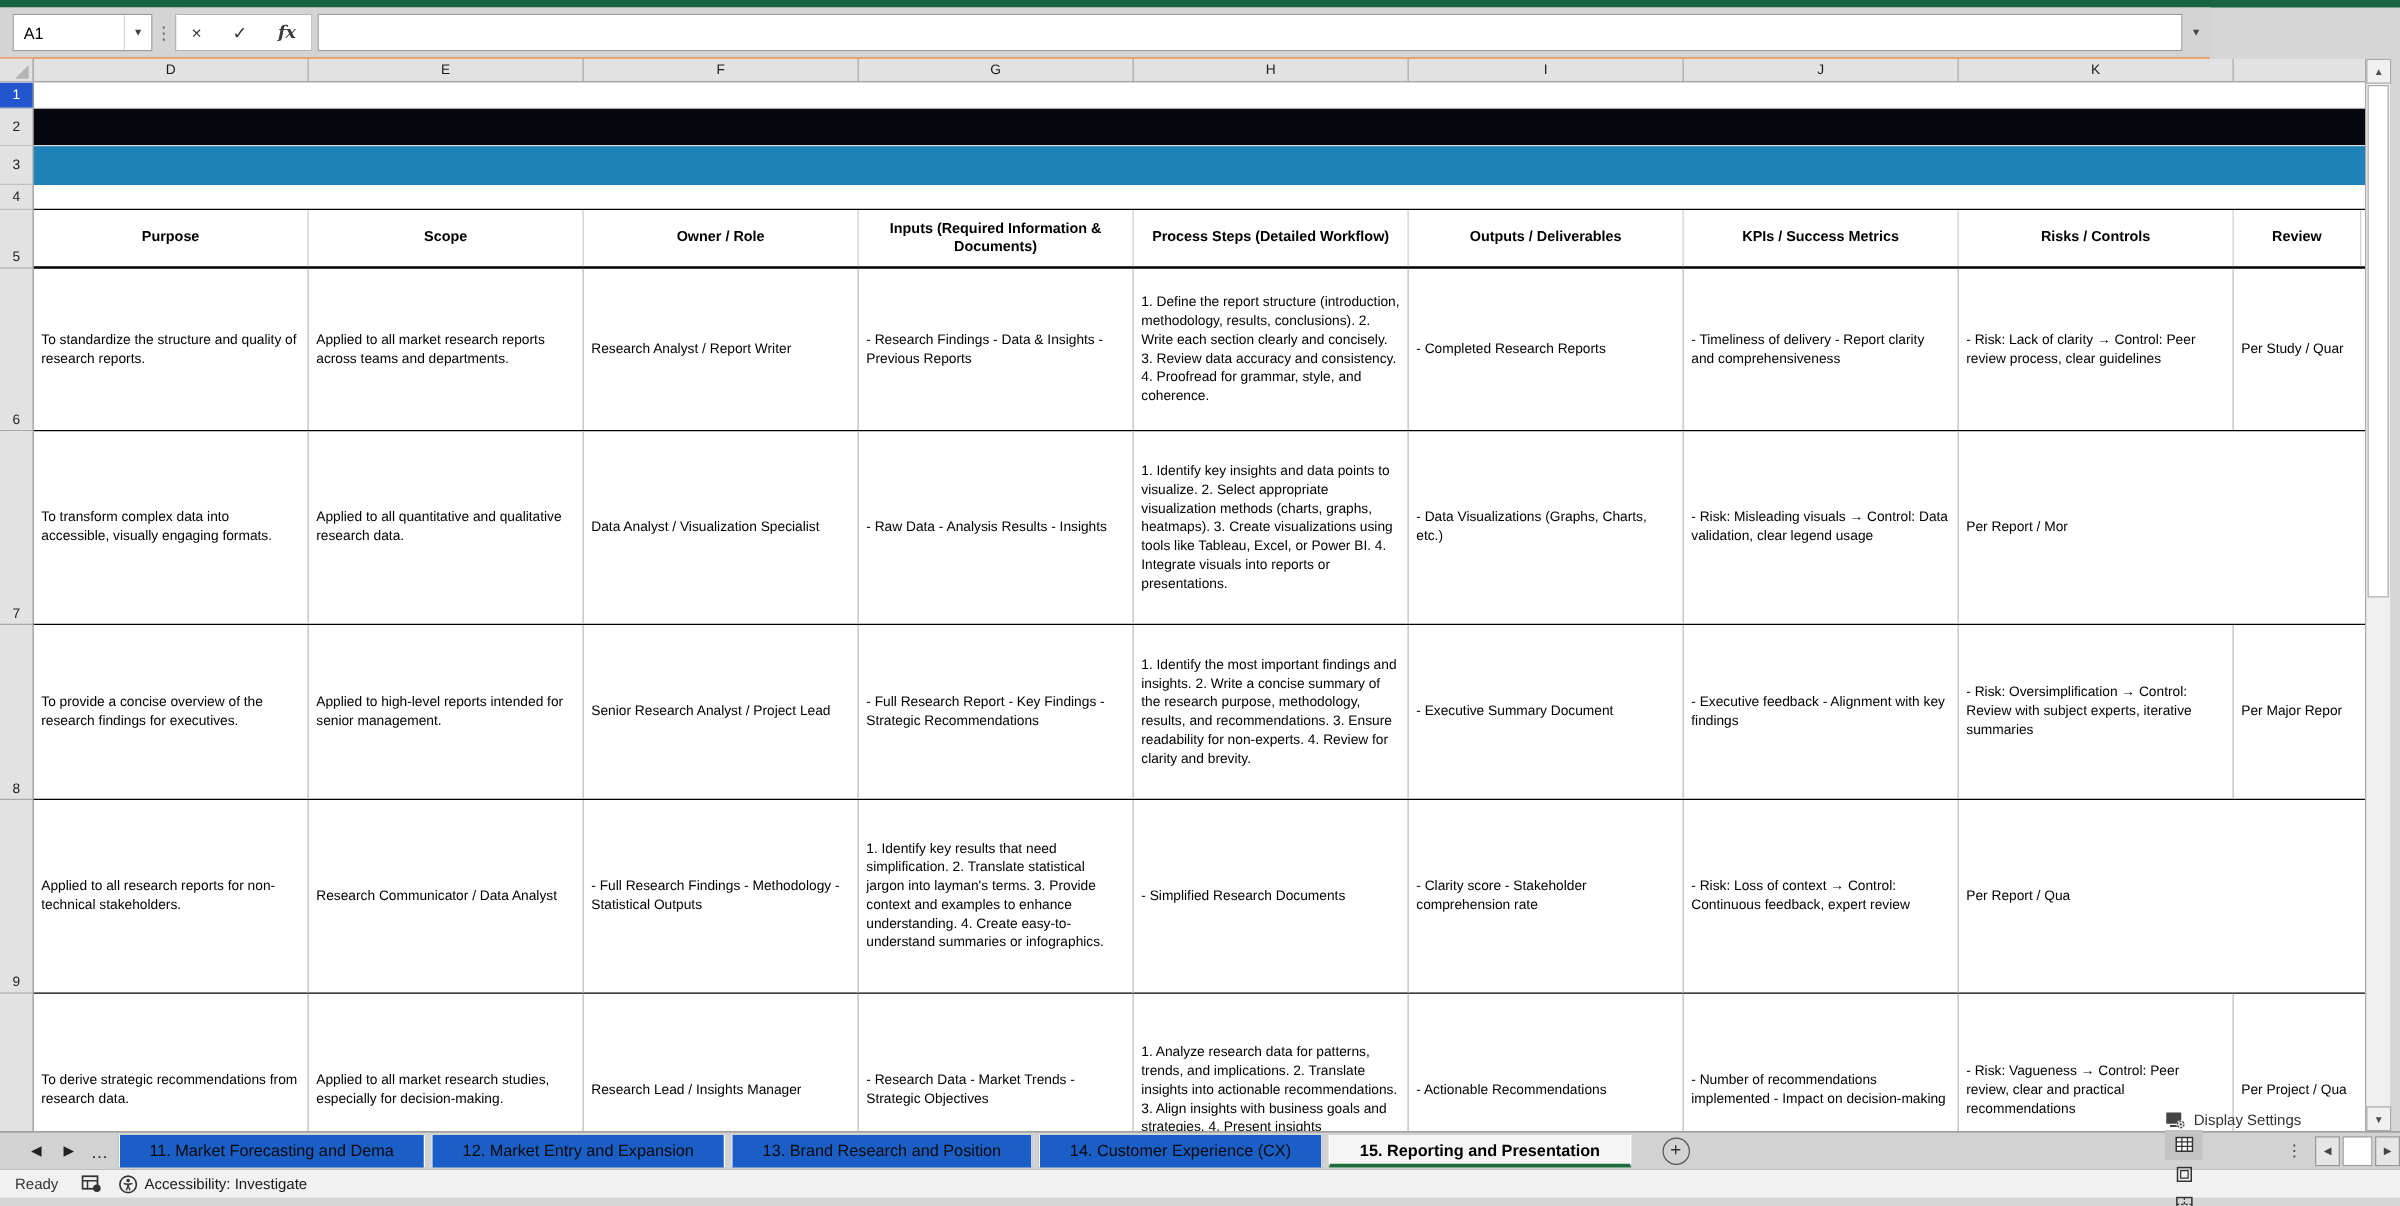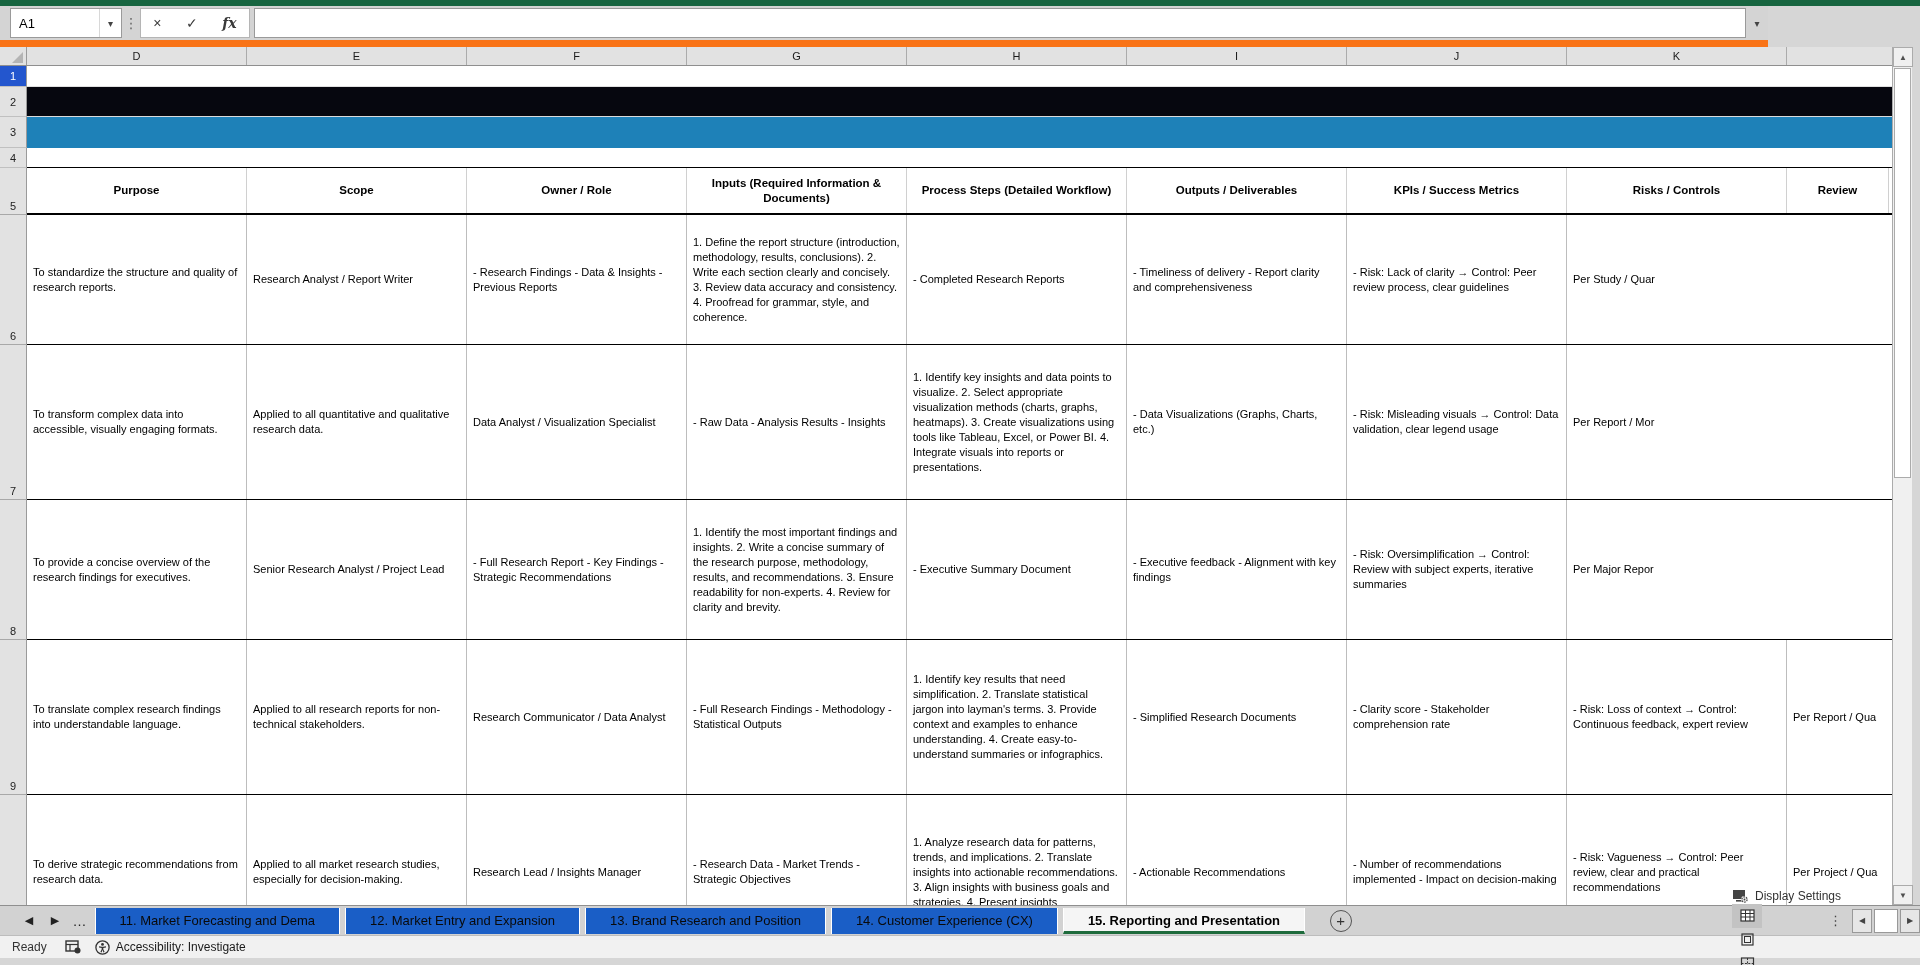--- a/index.html
+++ b/index.html
@@ -5,21 +5,21 @@
   * { margin:0; padding:0; box-sizing:border-box; }
   html,body { background:#D6D6D6; }
   .app {
     position:relative; width:1920px; height:965px; overflow:hidden;
     font-family:"Liberation Sans", sans-serif; color:#000; background:#D6D6D6;
   }
   
   .top-strip { position:absolute; left:0; top:0; width:1920px; height:6px; background:#176540; }
   
   .formula-row { position:absolute; left:0; top:6px; width:1768px; height:41px;
-    background:#D4D4D4; border-bottom:7px solid #f97316; display:flex; align-items:center; }
+    background:#D4D4D4; border-bottom:1px solid #f97316; display:flex; align-items:center; }
   .name-box { margin-left:10px; width:112px; height:30px; background:#fff; border:1px solid #9A9A9A;
     display:flex; align-items:center; font-size:13px; }
   .name-box .ref { flex:1; padding-left:8px; }
   .name-box .nb-drop { width:22px; height:100%; border-left:1px solid #D8D8D8; display:flex; align-items:center; justify-content:center; font-size:10px; color:#444; }
   .fb-dots { width:18px; text-align:center; color:#666; font-size:14px; letter-spacing:0; }
   .fx-group { width:110px; height:30px; background:#fff; border:1px solid #B5B5B5; display:flex; align-items:center; justify-content:space-around; }
   .fx-group .fb-btn { font-size:14px; color:#3A3A3A; cursor:default; }
   .fx-italic { font-family:"DejaVu Serif", serif; font-style:italic; font-weight:bold; font-size:14px; }
   .formula-input { flex:1; height:30px; margin-left:4px; background:#fff; border:1px solid #9A9A9A; position:relative; font-size:13px; padding:6px; }
   .fb-expand { width:22px; height:30px; display:flex; align-items:center; justify-content:center; color:#444; font-size:10px; }
@@ -168,20 +168,21 @@
         <div class="cell review">Review</div>
       </div>
         </div>
     </div>
 
     <div class="grid-row r6 data-row">
       <div class="row-head">6</div>
       <div class="row-content">
           <div class="cells">
         <div class="cell">To standardize the structure and quality of research reports.</div>
+        <div class="cell">Applied to all market research reports across teams and departments.</div>
         <div class="cell">Research Analyst / Report Writer</div>
         <div class="cell">- Research Findings - Data &amp; Insights - Previous Reports</div>
         <div class="cell">1. Define the report structure (introduction, methodology, results, conclusions). 2. Write each section clearly and concisely. 3. Review data accuracy and consistency. 4. Proofread for grammar, style, and coherence.</div>
         <div class="cell">- Completed Research Reports</div>
         <div class="cell">- Timeliness of delivery - Report clarity and comprehensiveness</div>
         <div class="cell">- Risk: Lack of clarity → Control: Peer review process, clear guidelines</div>
         <div class="cell review">Per Study / Quar</div>
       </div>
         </div>
     </div>
@@ -200,36 +201,36 @@
         <div class="cell review">Per Report / Mor</div>
       </div>
         </div>
     </div>
 
     <div class="grid-row r8 data-row">
       <div class="row-head">8</div>
       <div class="row-content">
           <div class="cells">
         <div class="cell">To provide a concise overview of the research findings for executives.</div>
+        <div class="cell">Applied to high-level reports intended for senior management.</div>
         <div class="cell">Senior Research Analyst / Project Lead</div>
         <div class="cell">- Full Research Report - Key Findings - Strategic Recommendations</div>
         <div class="cell">1. Identify the most important findings and insights. 2. Write a concise summary of the research purpose, methodology, results, and recommendations. 3. Ensure readability for non-experts. 4. Review for clarity and brevity.</div>
         <div class="cell">- Executive Summary Document</div>
         <div class="cell">- Executive feedback - Alignment with key findings</div>
         <div class="cell">- Risk: Oversimplification → Control: Review with subject experts, iterative summaries</div>
         <div class="cell review">Per Major Repor</div>
       </div>
         </div>
     </div>
 
     <div class="grid-row r9 data-row">
       <div class="row-head">9</div>
       <div class="row-content">
           <div class="cells">
-        <div class="cell">To translate complex research findings into understandable language.</div>
         <div class="cell">Applied to all research reports for non-technical stakeholders.</div>
         <div class="cell">Research Communicator / Data Analyst</div>
         <div class="cell">- Full Research Findings - Methodology - Statistical Outputs</div>
         <div class="cell">1. Identify key results that need simplification. 2. Translate statistical jargon into layman's terms. 3. Provide context and examples to enhance understanding. 4. Create easy-to-understand summaries or infographics.</div>
         <div class="cell">- Simplified Research Documents</div>
         <div class="cell">- Clarity score - Stakeholder comprehension rate</div>
         <div class="cell">- Risk: Loss of context → Control: Continuous feedback, expert review</div>
         <div class="cell review">Per Report / Qua</div>
       </div>
         </div>

